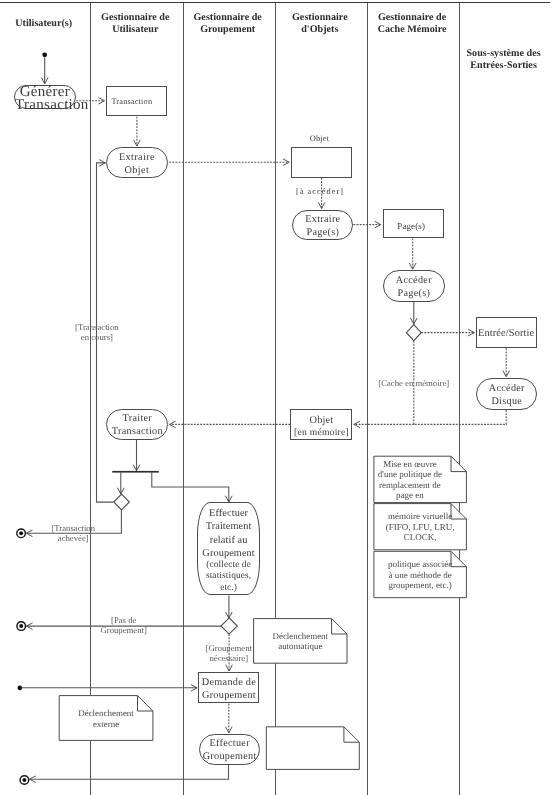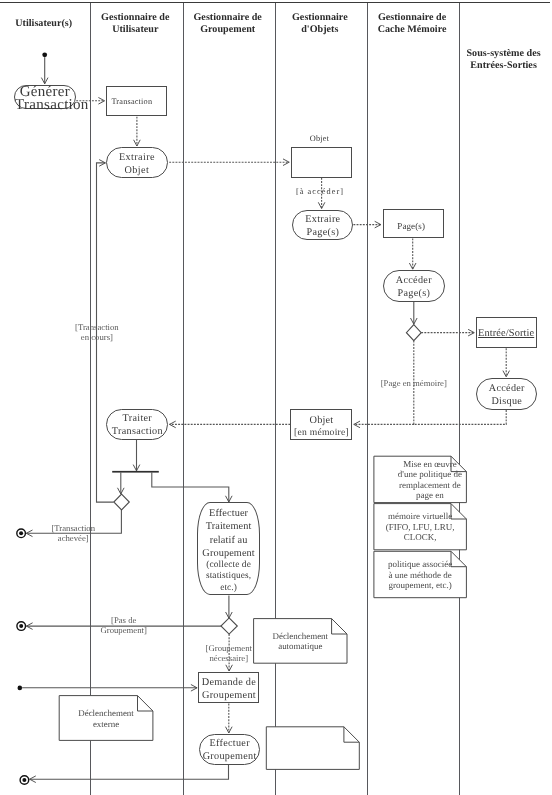--- a/index.html
+++ b/index.html
@@ -157,21 +157,21 @@
         </div>
       </div>
       <div class="node act" style="left: 382.6px; top: 270.4px; width: 62.2px; height: 31.6px; font-size: 10.2px; line-height: 12.8px; letter-spacing: 0.3px;">
         <div style="width: 100%; position: relative; top: 1.6px;">
           <div style="text-indent: 0.3px;">Accéder</div>
           <div style="text-indent: 0.3px;">Page(s)</div>
         </div>
       </div>
       <div class="node obj" style="left: 475.5px; top: 317.3px; width: 61.2px; height: 31px; font-size: 10.4px; line-height: 12px; letter-spacing: 0.1px;">
         <div style="width: 100%; position: relative; top: 1.5px;">
-          <div style="text-indent: 0.1px; text-decoration: underline;">Entrée/Sortie</div>
+          <div style="text-indent: 0.1px;">Entrée/Sortie</div>
         </div>
       </div>
       <div class="node act" style="left: 475.8px; top: 378px; width: 61.7px; height: 32px; font-size: 10.2px; line-height: 12.8px; letter-spacing: 0.3px;">
         <div style="width: 100%; position: relative; top: 1.6px;">
           <div style="text-indent: 0.3px;">Accéder</div>
           <div style="text-indent: 0.3px;">Disque</div>
         </div>
       </div>
       <div class="node act" style="left: 106.2px; top: 409.3px; width: 62px; height: 30.6px; font-size: 10.2px; line-height: 12.8px; letter-spacing: 0.3px;">
         <div style="width: 100%; position: relative; top: 1.6px;">
@@ -225,36 +225,36 @@
       <div>d'Objets</div>
     </div>
     <div class="lane-hdr" style="left: 365.9px; width: 92.4px; top: 12px;">
       <div>Gestionnaire de</div>
       <div>Cache Mémoire</div>
     </div>
     <div class="lane-hdr" style="left: 458.3px; width: 90.5px; top: 12px; margin-top: 36px;">
       <div>Sous-système des</div>
       <div>Entrées-Sorties</div>
     </div>
-    <div class="note-txt" style="left: 373.9px; width: 72px; font-size: 9px; line-height: 10.6px; top: 458.7px; padding-left: 20px;">Mise en œuvre
+    <div class="note-txt" style="left: 373.9px; width: 72px; font-size: 9px; line-height: 10.6px; top: 458.7px;">Mise en œuvre
 d'une politique de
 remplacement de
 page en</div>
     <div class="note-txt" style="left: 373.9px; width: 92.5px; font-size: 9px; line-height: 10.6px; top: 511.3px;">mémoire virtuelle
 (FIFO, LFU, LRU,
 CLOCK,</div>
     <div class="note-txt" style="left: 373.9px; width: 92.5px; font-size: 9px; line-height: 10.6px; top: 559.1px;">politique associée
 à une méthode de
 groupement, etc.)</div>
     <div class="note-txt" style="left: 253.6px; width: 93.4px; font-size: 8.95px; line-height: 10.25px; top: 631.15px;">Déclenchement
 automatique</div>
     <div class="note-txt" style="left: 59.2px; width: 93.7px; font-size: 8.95px; line-height: 10.25px; top: 708.25px;">Déclenchement
 externe</div>
     <div class="edge-lbl" style="left: 26.9px; width: 140px; top: 321.9px;">[Transaction
 en cours]</div>
-    <div class="edge-lbl" style="left: 343.75px; width: 140px; top: 377.9px;">[Page en mémoire]</div>
+    <div class="edge-lbl" style="left: 343.75px; width: 140px; top: 377.9px;">[Cache en mémoire]</div>
     <div class="edge-lbl" style="left: 3.25px; width: 140px; top: 523.2px;">[Transaction
 achevée]</div>
     <div class="edge-lbl" style="left: 158.75px; width: 140px; top: 642.7px;">[Groupement
 nécessaire]</div>
     <div class="edge-lbl" style="left: 53.7px; width: 140px; top: 615.1px;">[Pas de
 Groupement]</div>
   </div>
 
 </body></html>

